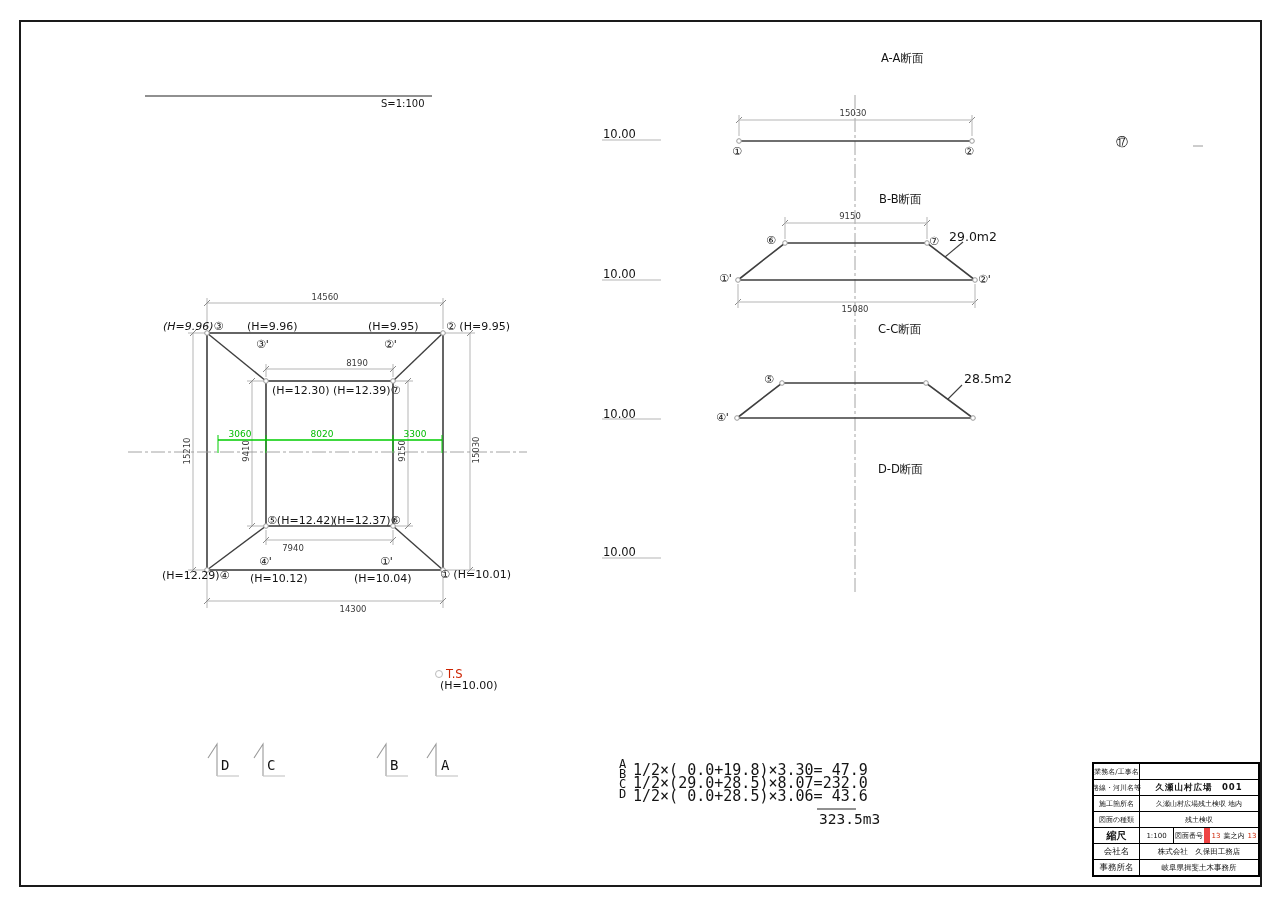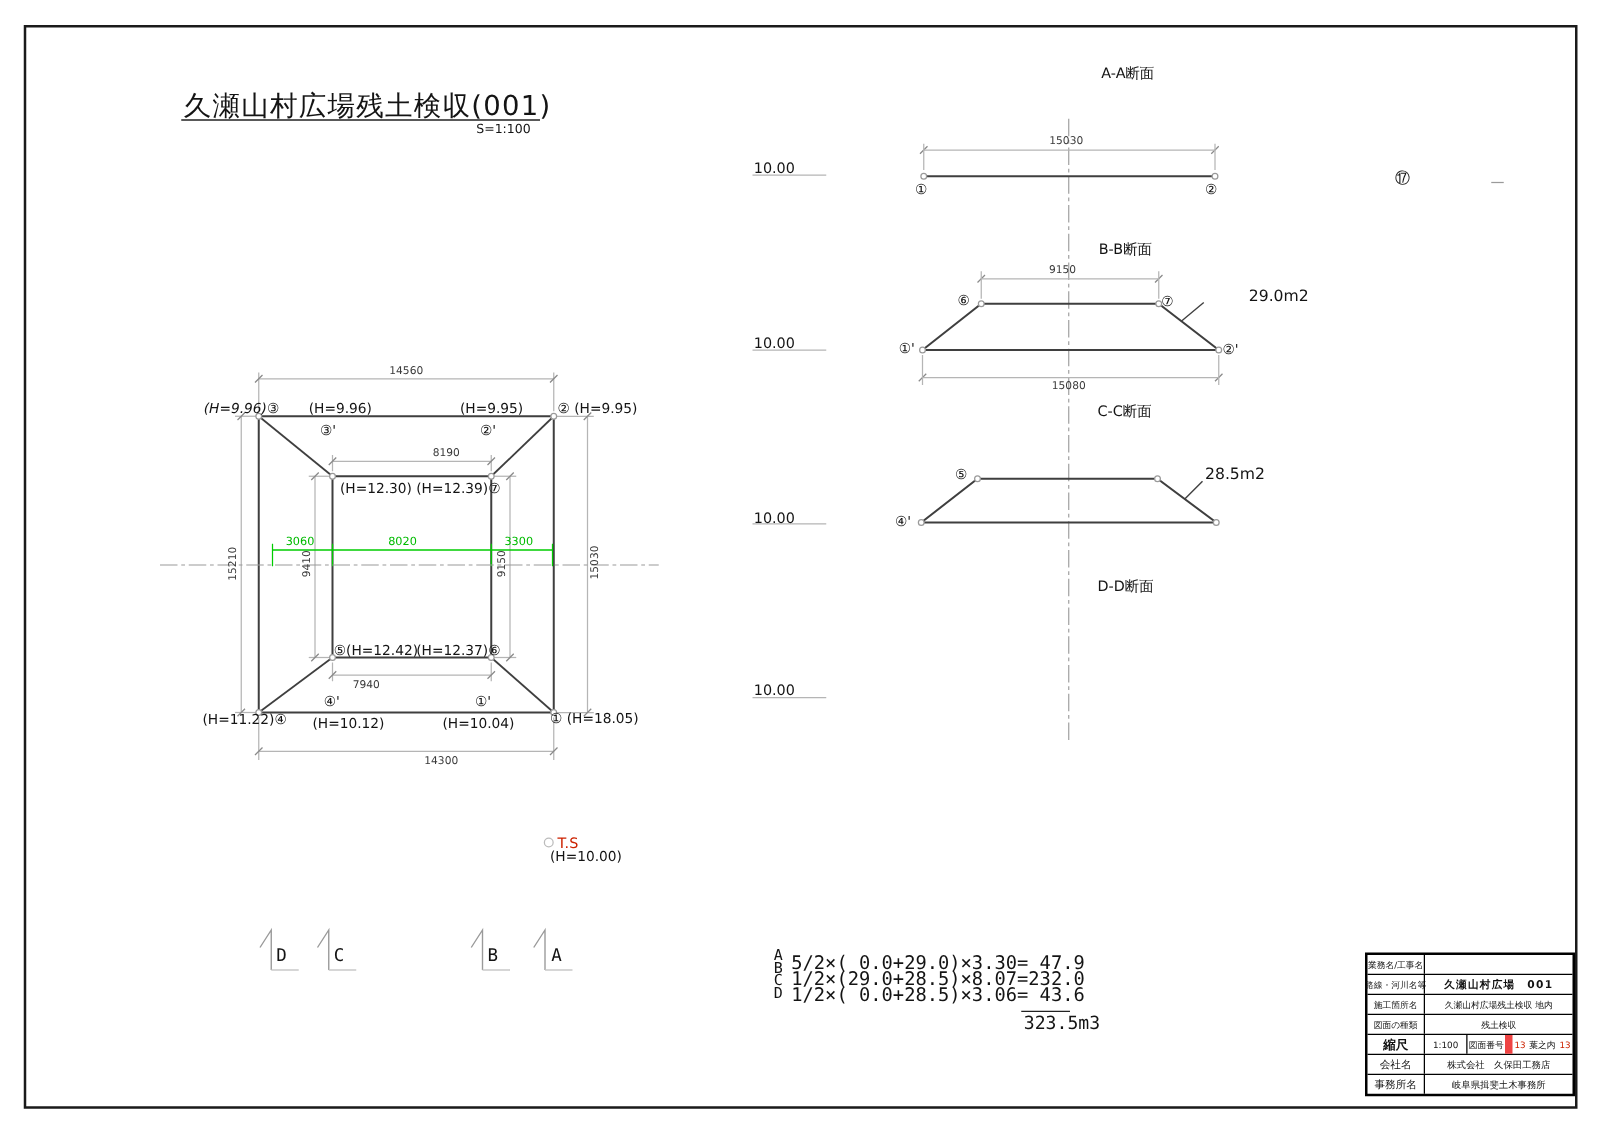--- a/index.html
+++ b/index.html
@@ -205,21 +205,20 @@
         <line x1="217" y1="776" x2="239" y2="776"></line>
         <line x1="263" y1="776" x2="285" y2="776"></line>
         <line x1="386" y1="776" x2="408" y2="776"></line>
         <line x1="436" y1="776" x2="458" y2="776"></line>
       </g>
     </g>
 
     <line x1="817" y1="809" x2="856" y2="809" stroke="#222" stroke-width="1"></line>
   </svg>
 
-  <div class="dwg-title">久瀬山村広場残土検収(001)</div>
   <div class="dwg-scale">S=1:100</div>
 
   <div class="dim" style="left:325px; top:292px;">14560</div>
   <div class="dim" style="left:357px; top:358px;">8190</div>
   <div class="dim" style="left:293px; top:543px;">7940</div>
   <div class="dim" style="left:325px; top:604px;margin-left:28px;">14300</div>
   <div class="dimv" style="left:187px; top:451px;">15210</div>
   <div class="dimv" style="left:246px; top:451px;">9410</div>
   <div class="dimv" style="left:402px; top:451px;">9150</div>
   <div class="dimv" style="left:476px; top:450px;">15030</div>
@@ -231,45 +230,45 @@
   <div class="lbl" style="left:163px; top:320px;font-style:italic;">(H=9.96)③</div>
   <div class="lbl" style="left:247px; top:320px;">(H=9.96)</div>
   <div class="lbl" style="left:256px; top:338px;">③'</div>
   <div class="lbl" style="left:368px; top:320px;">(H=9.95)</div>
   <div class="lbl" style="left:384px; top:338px;">②'</div>
   <div class="lbl" style="left:446px; top:320px;">② (H=9.95)</div>
   <div class="lbl" style="left:272px; top:384px;">(H=12.30)</div>
   <div class="lbl" style="left:333px; top:384px;">(H=12.39)⑦</div>
   <div class="lbl" style="left:267px; top:514px;">⑤(H=12.42)</div>
   <div class="lbl" style="left:333px; top:514px;">(H=12.37)⑥</div>
-  <div class="lbl" style="left:162px; top:569px;">(H=11.22)④</div>
+  <div class="lbl" style="left:162px; top:569px;">(H=12.29)④</div>
   <div class="lbl" style="left:259px; top:555px;">④'</div>
   <div class="lbl" style="left:250px; top:572px;">(H=10.12)</div>
   <div class="lbl" style="left:380px; top:555px;">①'</div>
   <div class="lbl" style="left:354px; top:572px;">(H=10.04)</div>
-  <div class="lbl" style="left:440px; top:568px;">① (H=18.05)</div>
+  <div class="lbl" style="left:440px; top:568px;">① (H=10.01)</div>
 
   <div class="lbl red" style="left:446px; top:667px; font-size:11.5px;">T.S</div>
   <div class="lbl" style="left:440px; top:679px;">(H=10.00)</div>
 
   <div class="sec-title" style="left:881px; top:51px;">A-A断面</div>
   <div class="elev" style="left:603px; top:127px;">10.00</div>
   <div class="dim" style="left:853px; top:108px;">15030</div>
   <div class="lbl" style="left:732px; top:145px;">①</div>
   <div class="lbl" style="left:964px; top:145px;">②</div>
 
   <div class="sec-title" style="left:879px; top:192px;">B-B断面</div>
   <div class="elev" style="left:603px; top:267px;">10.00</div>
   <div class="dim" style="left:850px; top:211px;">9150</div>
   <div class="dim" style="left:855px; top:304px;">15080</div>
   <div class="lbl" style="left:766px; top:234px;">⑥</div>
   <div class="lbl" style="left:929px; top:235px;">⑦</div>
   <div class="lbl" style="left:719px; top:272px;">①'</div>
   <div class="lbl" style="left:978px; top:273px;">②'</div>
-  <div class="area" style="left:999px; top:229px;">29.0m2</div>
+  <div class="area" style="left:949px; top:229px;">29.0m2</div>
 
   <div class="sec-title" style="left:878px; top:322px;">C-C断面</div>
   <div class="elev" style="left:603px; top:407px;">10.00</div>
   <div class="lbl" style="left:764px; top:373px;">⑤</div>
   <div class="lbl" style="left:716px; top:411px;">④'</div>
   <div class="area" style="left:964px; top:371px;">28.5m2</div>
 
   <div class="sec-title" style="left:878px; top:462px;">D-D断面</div>
   <div class="elev" style="left:603px; top:545px;">10.00</div>
 
@@ -277,21 +276,21 @@
 
   <div class="marker-letter" style="left:221px; top:757px;">D</div>
   <div class="marker-letter" style="left:267px; top:757px;">C</div>
   <div class="marker-letter" style="left:390px; top:757px;">B</div>
   <div class="marker-letter" style="left:441px; top:757px;">A</div>
 
   <div class="calc-letter" style="left:619px; top:757px;">A</div>
   <div class="calc-letter" style="left:619px; top:767px;">B</div>
   <div class="calc-letter" style="left:619px; top:777px;">C</div>
   <div class="calc-letter" style="left:619px; top:787px;">D</div>
-  <div class="calc-line" style="left:633px; top:761px;">5/2×( 0.0+29.0)×3.30= 47.9</div>
+  <div class="calc-line" style="left:633px; top:761px;">1/2×( 0.0+19.8)×3.30= 47.9</div>
   <div class="calc-line" style="left:633px; top:774px;">1/2×(29.0+28.5)×8.07=232.0</div>
   <div class="calc-line" style="left:633px; top:787px;">1/2×( 0.0+28.5)×3.06= 43.6</div>
   <div class="calc-total" style="left:819px; top:811px;">323.5m3</div>
 
   <div class="tb">
     <div class="tb-row">
       <div class="tb-label">業務名/工事名</div>
       <div class="tb-value"></div>
     </div>
     <div class="tb-row">

